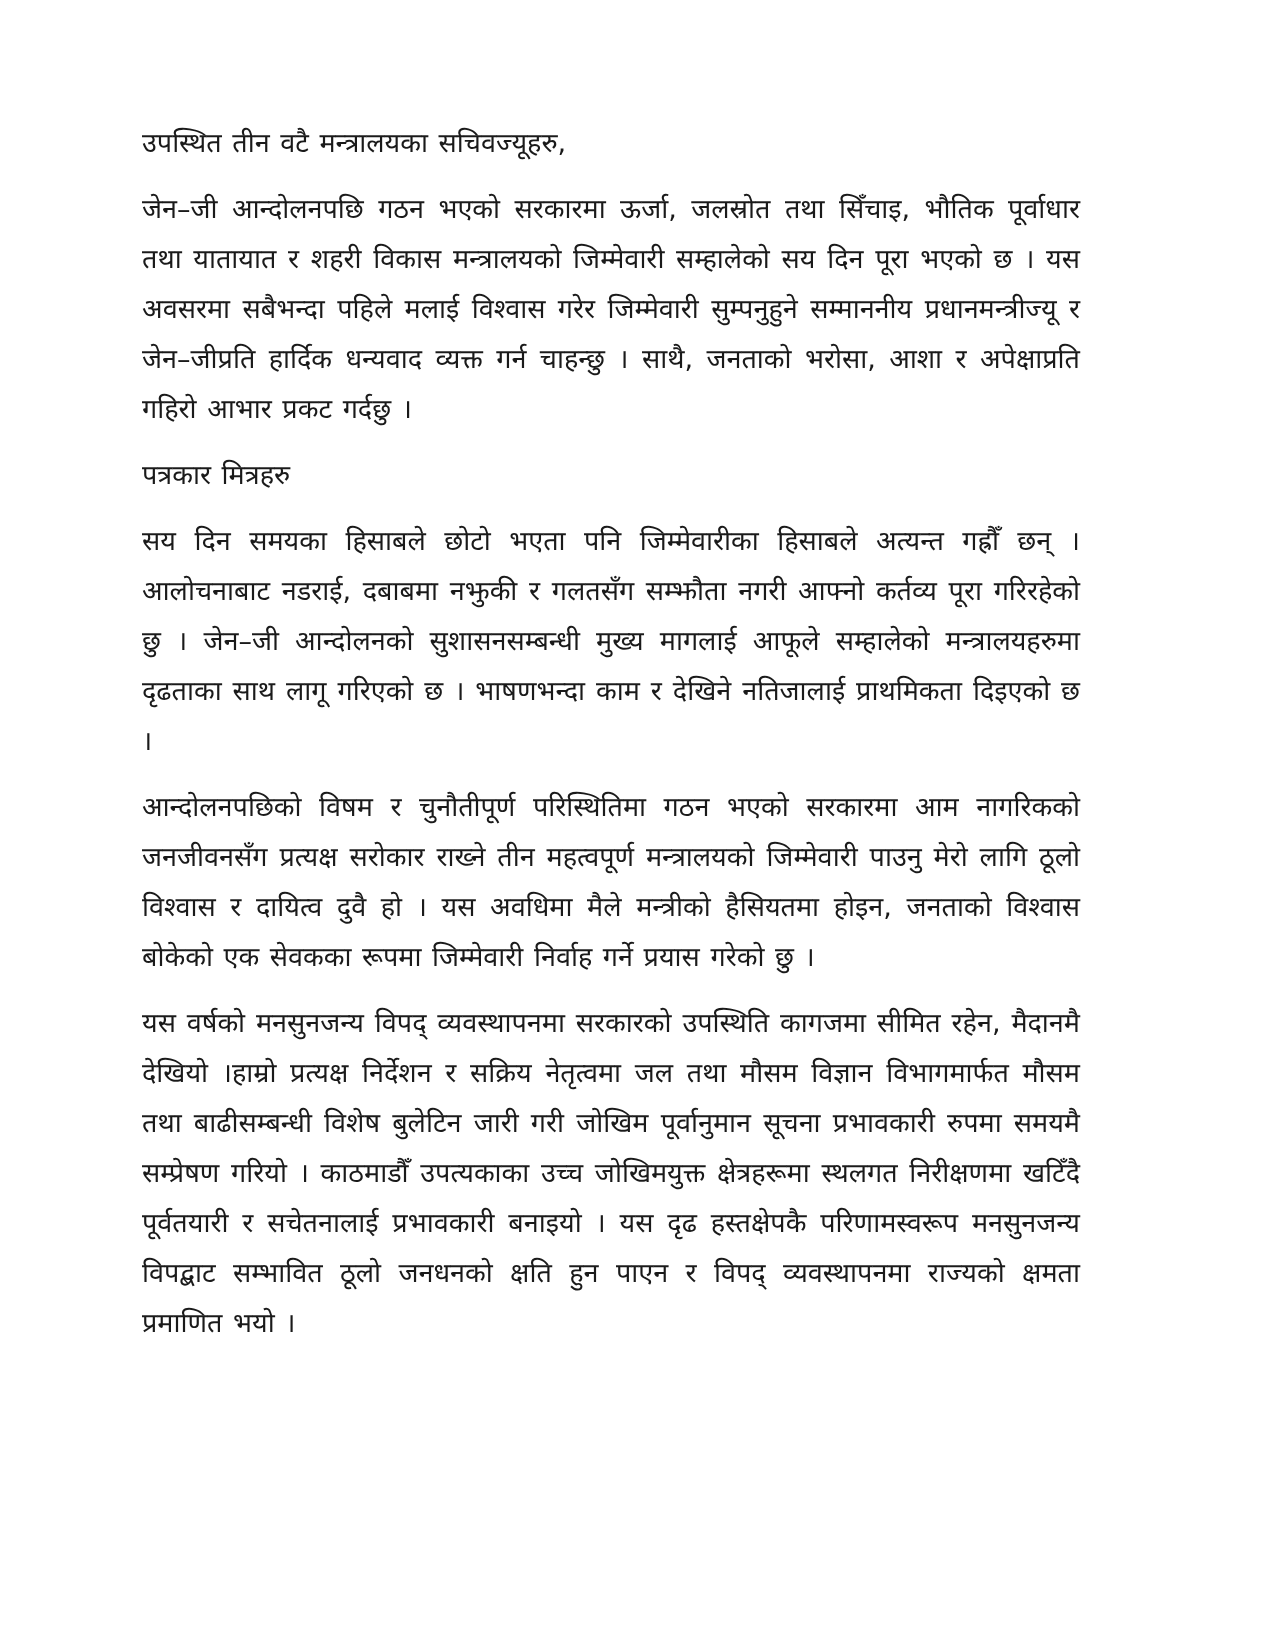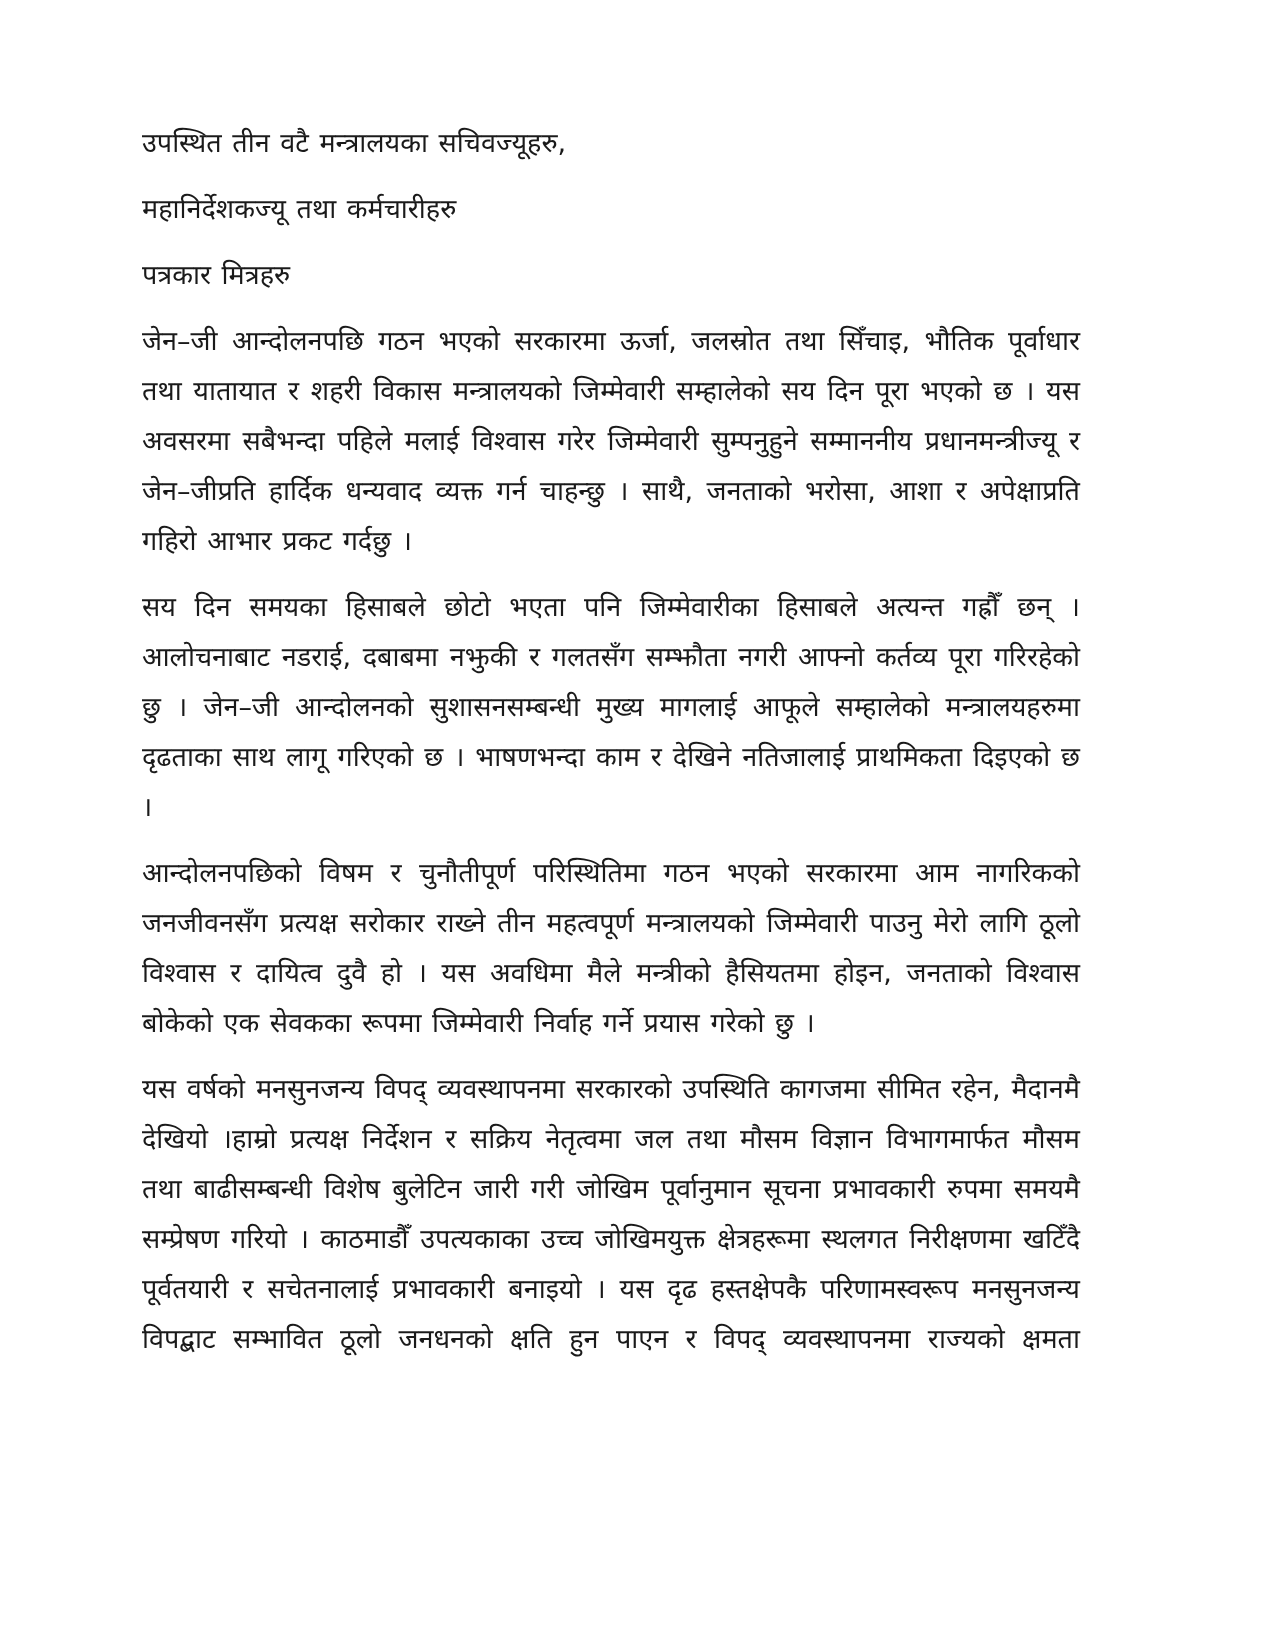--- a/index.html
+++ b/index.html
@@ -35,20 +35,19 @@
   .para.greeting {
     text-align: left;
   }
 </style>
 </head>
 <body>
 
 <div class="page">
   <div class="content">
     <p class="para greeting">उपस्थित तीन वटै मन्त्रालयका सचिवज्यूहरु,</p>
-    <p class="para greeting">महानिर्देशकज्यू तथा कर्मचारीहरु</p>
+    <p class="para">जेन–जी आन्दोलनपछि गठन भएको सरकारमा ऊर्जा, जलस्रोत तथा सिँचाइ, भौतिक पूर्वाधार तथा यातायात र शहरी विकास मन्त्रालयको जिम्मेवारी सम्हालेको सय दिन पूरा भएको छ । यस अवसरमा सबैभन्दा पहिले मलाई विश्वास गरेर जिम्मेवारी सुम्पनुहुने सम्माननीय प्रधानमन्त्रीज्यू र जेन–जीप्रति हार्दिक धन्यवाद व्यक्त गर्न चाहन्छु । साथै, जनताको भरोसा, आशा र अपेक्षाप्रति गहिरो आभार प्रकट गर्दछु ।</p>
     <p class="para greeting">पत्रकार मित्रहरु</p>
-    <p class="para">जेन–जी आन्दोलनपछि गठन भएको सरकारमा ऊर्जा, जलस्रोत तथा सिँचाइ, भौतिक पूर्वाधार तथा यातायात र शहरी विकास मन्त्रालयको जिम्मेवारी सम्हालेको सय दिन पूरा भएको छ । यस अवसरमा सबैभन्दा पहिले मलाई विश्वास गरेर जिम्मेवारी सुम्पनुहुने सम्माननीय प्रधानमन्त्रीज्यू र जेन–जीप्रति हार्दिक धन्यवाद व्यक्त गर्न चाहन्छु । साथै, जनताको भरोसा, आशा र अपेक्षाप्रति गहिरो आभार प्रकट गर्दछु ।</p>
     <p class="para">सय दिन समयका हिसाबले छोटो भएता पनि जिम्मेवारीका हिसाबले अत्यन्त गह्रौँ छन् । आलोचनाबाट नडराई, दबाबमा नझुकी र गलतसँग सम्झौता नगरी आफ्नो कर्तव्य पूरा गरिरहेको छु । जेन–जी आन्दोलनको सुशासनसम्बन्धी मुख्य मागलाई आफूले सम्हालेको मन्त्रालयहरुमा दृढताका साथ लागू गरिएको छ ।  भाषणभन्दा काम र देखिने नतिजालाई प्राथमिकता दिइएको छ ।</p>
     <p class="para">आन्दोलनपछिको विषम र चुनौतीपूर्ण परिस्थितिमा गठन भएको सरकारमा आम नागरिकको जनजीवनसँग प्रत्यक्ष सरोकार राख्ने तीन महत्वपूर्ण मन्त्रालयको जिम्मेवारी पाउनु मेरो लागि ठूलो विश्वास र दायित्व दुवै हो । यस अवधिमा मैले मन्त्रीको हैसियतमा होइन, जनताको विश्वास बोकेको एक सेवकका रूपमा जिम्मेवारी निर्वाह गर्ने प्रयास गरेको छु ।</p>
     <p class="para">यस वर्षको मनसुनजन्य विपद् व्यवस्थापनमा सरकारको उपस्थिति कागजमा सीमित रहेन, मैदानमै देखियो ।हाम्रो प्रत्यक्ष निर्देशन र सक्रिय नेतृत्वमा जल तथा मौसम विज्ञान विभागमार्फत मौसम तथा बाढीसम्बन्धी विशेष बुलेटिन जारी गरी जोखिम पूर्वानुमान सूचना प्रभावकारी रुपमा समयमै सम्प्रेषण गरियो । काठमाडौँ उपत्यकाका उच्च जोखिमयुक्त क्षेत्रहरूमा स्थलगत निरीक्षणमा खटिँदै पूर्वतयारी र सचेतनालाई प्रभावकारी बनाइयो । यस दृढ हस्तक्षेपकै परिणामस्वरूप मनसुनजन्य विपद्बाट सम्भावित ठूलो जनधनको क्षति हुन पाएन र विपद् व्यवस्थापनमा राज्यको क्षमता प्रमाणित भयो ।</p>
   </div>
 </div>
 
 </body></html>

